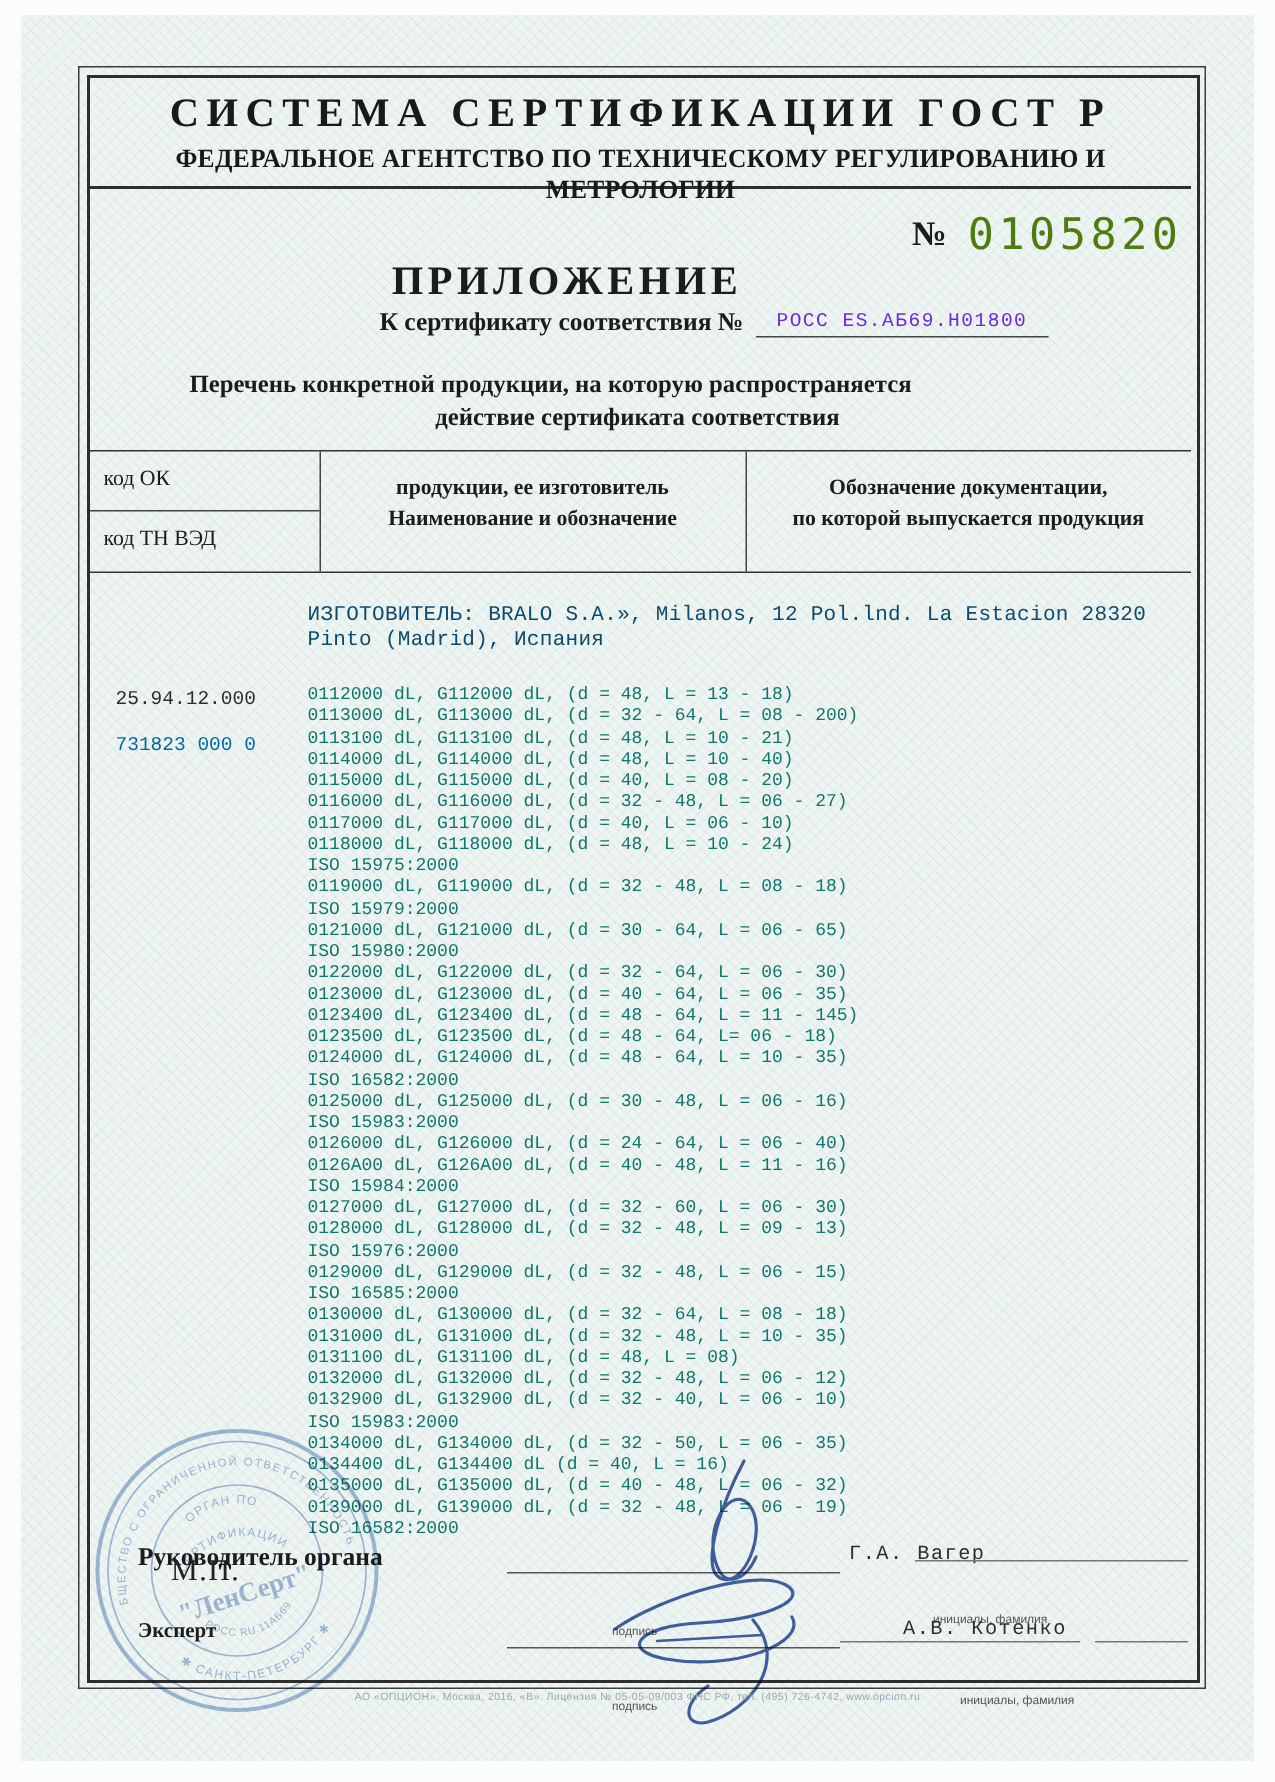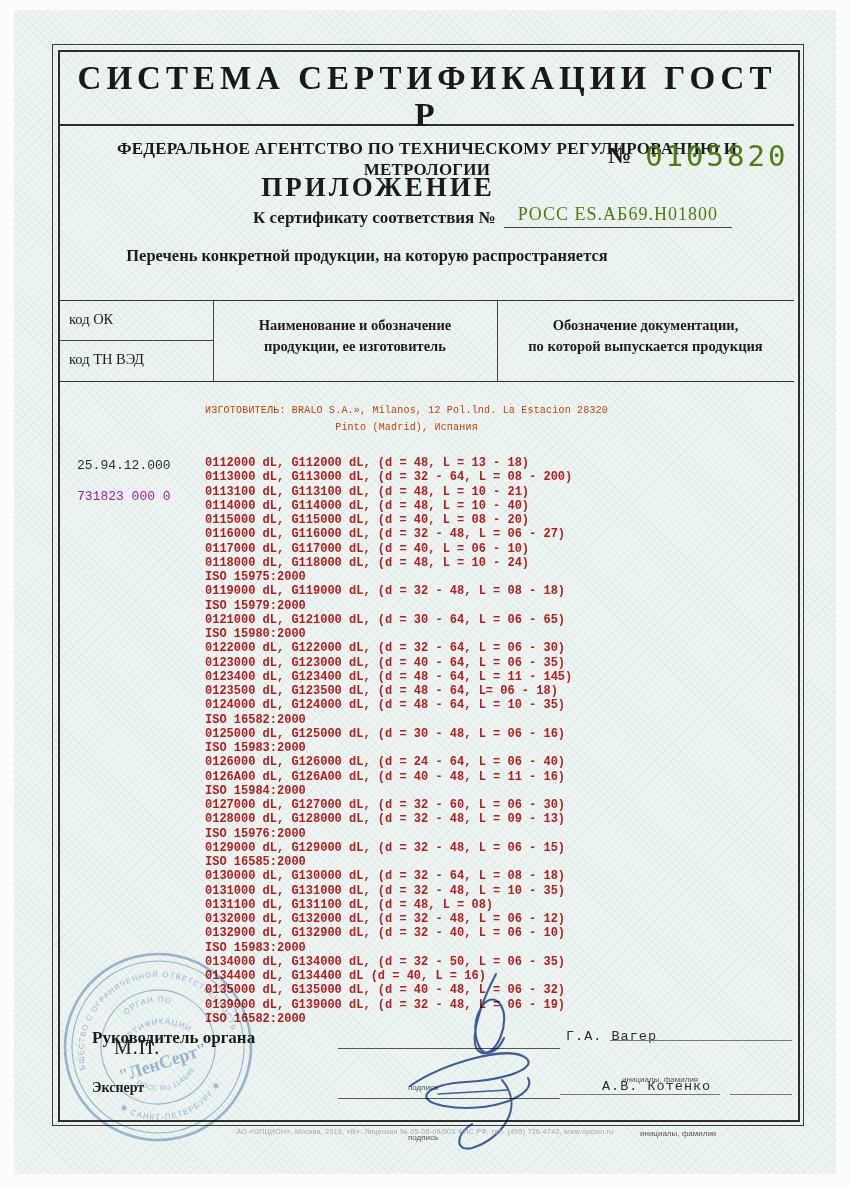--- a/index.html
+++ b/index.html
@@ -21,44 +21,44 @@
   }
   .frame-inner{
     position:absolute;left:58px;top:50px;width:738px;height:1068px;
     border:2px solid #2e2e2e;
   }
   .mono{font-family:"Liberation Mono","DejaVu Sans Mono",monospace;}
   .header-box{
     position:absolute;left:60px;top:52px;width:734px;height:72px;
     border-bottom:2.5px solid #2e2e2e;text-align:center;
   }
-  .hdr-title{margin-top:8px;font-size:33px;font-weight:bold;letter-spacing:5px;color:#191919;}
+  .hdr-title{margin-top:8px;font-size:27px;font-weight:bold;letter-spacing:5px;color:#191919;}
   .hdr-sub{margin-top:4px;font-size:17.5px;font-weight:bold;letter-spacing:0.2px;transform:scaleX(0.97);color:#191919;}
   .form-number{position:absolute;left:608px;top:139px;white-space:nowrap;}
   .form-number .nsign{font-size:23px;font-weight:bold;font-family:"Liberation Serif",serif;vertical-align:3px;}
   .form-number .nval{font-family:"DejaVu Sans Mono",monospace;font-size:29px;color:#4d7c0f;letter-spacing:3px;margin-left:10px;}
   .app-title{position:absolute;left:0;width:756px;top:172px;text-align:center;font-size:27px;font-weight:bold;letter-spacing:3px;}
   .cert-line{position:absolute;left:253px;top:204px;white-space:nowrap;}
   .cert-label{font-size:17px;font-weight:bold;display:inline-block;vertical-align:bottom;}
   .cert-num-wrap{display:inline-block;margin-left:8px;border-bottom:1.2px solid #444;padding:0 14px 2px 14px;vertical-align:bottom;}
-  .cert-num{font-family:Liberation Serif, serif;font-size:18px;letter-spacing:1px;color:#4d7c0f;}
+  .cert-num{font-family:Liberation Mono, monospace;font-size:13px;letter-spacing:1px;color:#6d28d9;}
   .desc1{position:absolute;left:0;width:734px;top:246px;text-align:center;font-size:16.5px;font-weight:bold;}
   .desc2{position:absolute;left:0;width:850px;top:268px;text-align:center;font-size:16.5px;font-weight:bold;}
   .thead{position:absolute;left:60px;top:300px;width:734px;height:80px;border-top:1.5px solid #333;border-bottom:1.5px solid #333;}
   .thead .v1{position:absolute;left:153px;top:0;bottom:0;width:0;border-left:1.2px solid #444;}
   .thead .v2{position:absolute;left:437px;top:0;bottom:0;width:0;border-left:1.2px solid #444;}
   .thead .h1{position:absolute;left:0;top:39px;width:153px;border-top:1.2px solid #444;}
   .c1a{position:absolute;left:9px;top:10px;font-size:14.5px;}
   .c1b{position:absolute;left:9px;top:50px;font-size:14.5px;}
   .c2{position:absolute;left:153px;width:284px;top:14px;text-align:center;font-size:14.5px;font-weight:bold;line-height:21px;}
   .c3{position:absolute;left:437px;width:297px;top:14px;text-align:center;font-size:14.5px;font-weight:bold;line-height:21px;}
-  .manu{position:absolute;left:205px;top:402px;font-size:10px;line-height:17px;color:#c2410c;letter-spacing:0.2px;text-align:center;}
+  .manu{position:absolute;left:205px;top:402px;font-size:14px;line-height:17px;color:#0c4a6e;letter-spacing:0.2px;}
   .code-ok{position:absolute;left:77px;top:458px;font-size:13px;color:#2e2e2e;}
-  .code-tn{position:absolute;left:77px;top:489px;font-size:13px;color:#a21caf;}
-  .products{position:absolute;left:205px;top:456px;font-size:12px;line-height:14.25px;color:#b91c1c;white-space:pre;font-weight:bold;}
+  .code-tn{position:absolute;left:77px;top:489px;font-size:13px;color:#0369a1;}
+  .products{position:absolute;left:205px;top:456px;font-size:12px;line-height:14.25px;color:#0f766e;white-space:pre;}
   .sig-row1-role{position:absolute;left:92px;top:1028px;font-size:17px;font-weight:bold;}
   .sig-row2-role{position:absolute;left:92px;top:1080px;font-size:14px;font-weight:bold;}
   .sig-line1{position:absolute;left:338px;top:1048px;width:222px;border-bottom:1px solid #555;}
   .sig-line2{position:absolute;left:338px;top:1098px;width:222px;border-bottom:1px solid #555;}
   .cap{font-family:"Liberation Sans",sans-serif;font-size:8px;color:#555;margin-top:32px;}
   .sig-cap1{position:absolute;left:408px;top:1051px;}
   .sig-cap2{position:absolute;left:408px;top:1101px;}
   .name1{position:absolute;left:566px;top:1029px;font-size:13.5px;letter-spacing:1px;color:#2e2e2e;}
   .name2{position:absolute;left:566px;top:1079px;font-size:13.5px;letter-spacing:1px;color:#2e2e2e;margin-left:36px;}
   .name-line1{position:absolute;left:610px;top:1040px;width:182px;border-bottom:1px solid #777;}
@@ -89,30 +89,31 @@
     <span class="nval">0105820</span>
   </div>
 
   <div class="app-title">ПРИЛОЖЕНИЕ</div>
 
   <div class="cert-line">
     <span class="cert-label">К сертификату соответствия №</span><span class="cert-num-wrap"><span class="cert-num">РОСС ES.АБ69.Н01800</span></span>
   </div>
 
   <div class="desc1">Перечень конкретной продукции,  на которую распространяется</div>
+  <div class="desc2">действие сертификата соответствия</div>
 
   <div class="thead">
     <div class="v1"></div>
     <div class="v2"></div>
     <div class="h1"></div>
     <div class="c1a">код ОК</div>
     <div class="c1b">код ТН ВЭД</div>
     <div class="c2">
+      <div>продукции, ее изготовитель</div>
       <div>Наименование и обозначение</div>
-      <div>продукции, ее изготовитель</div>
     </div>
     <div class="c3">
       <div>Обозначение документации,</div>
       <div>по которой выпускается продукция</div>
     </div>
   </div>
 
   <div class="manu mono">
     <div>ИЗГОТОВИТЕЛЬ: BRALO S.A.», Milanos, 12 Pol.lnd. La Estacion 28320</div>
     <div>Pinto (Madrid), Испания</div>

